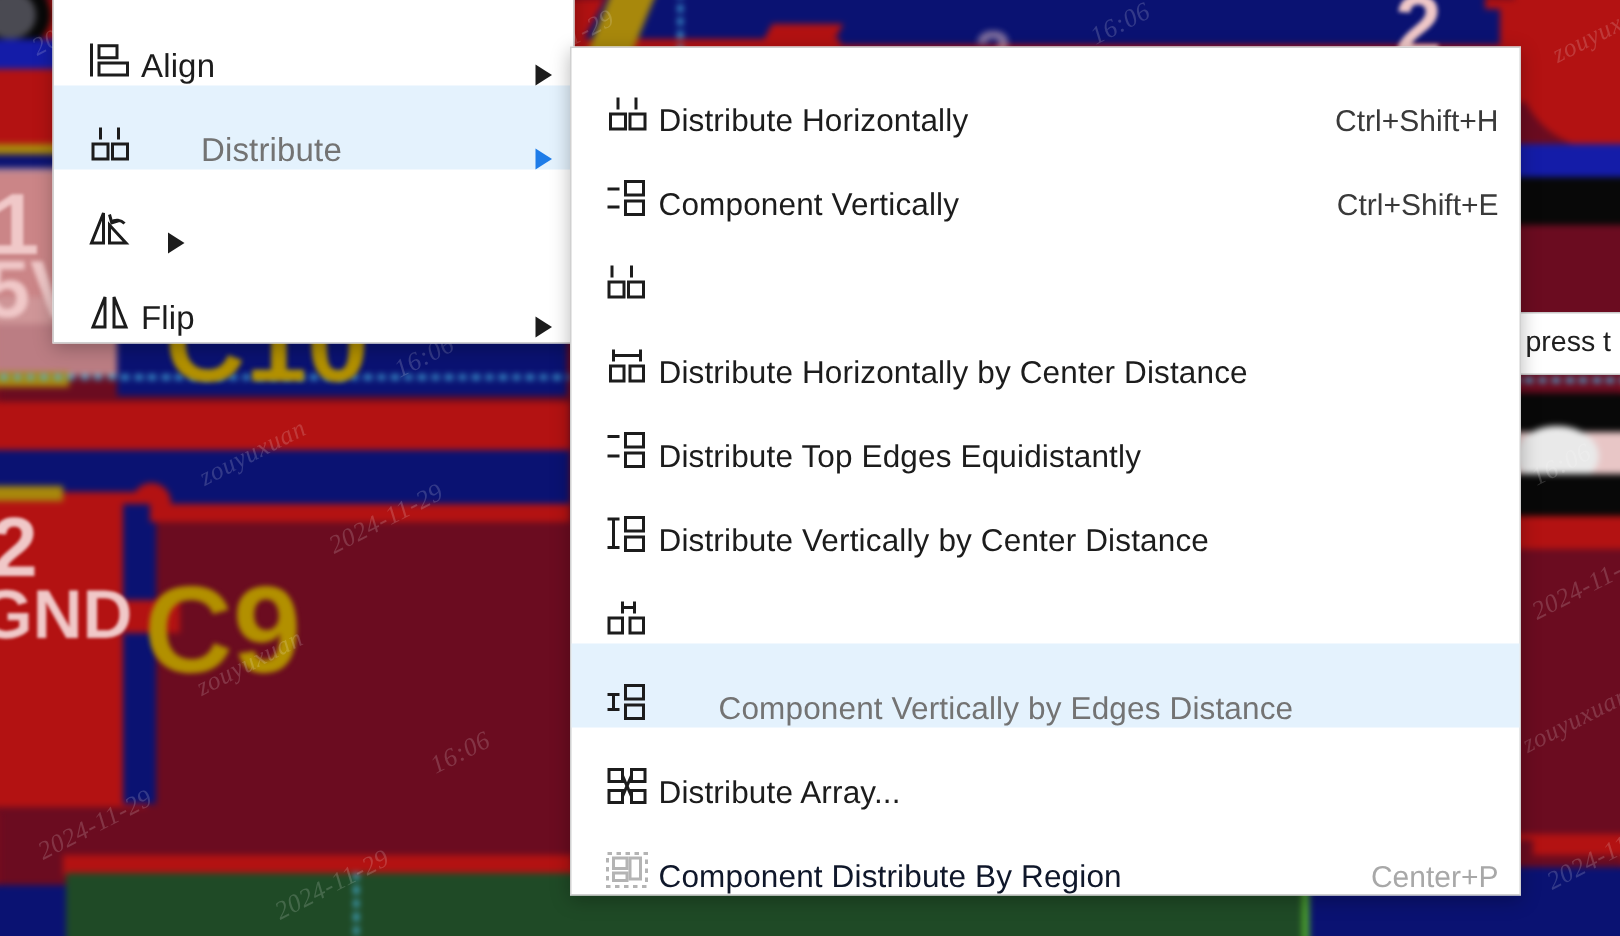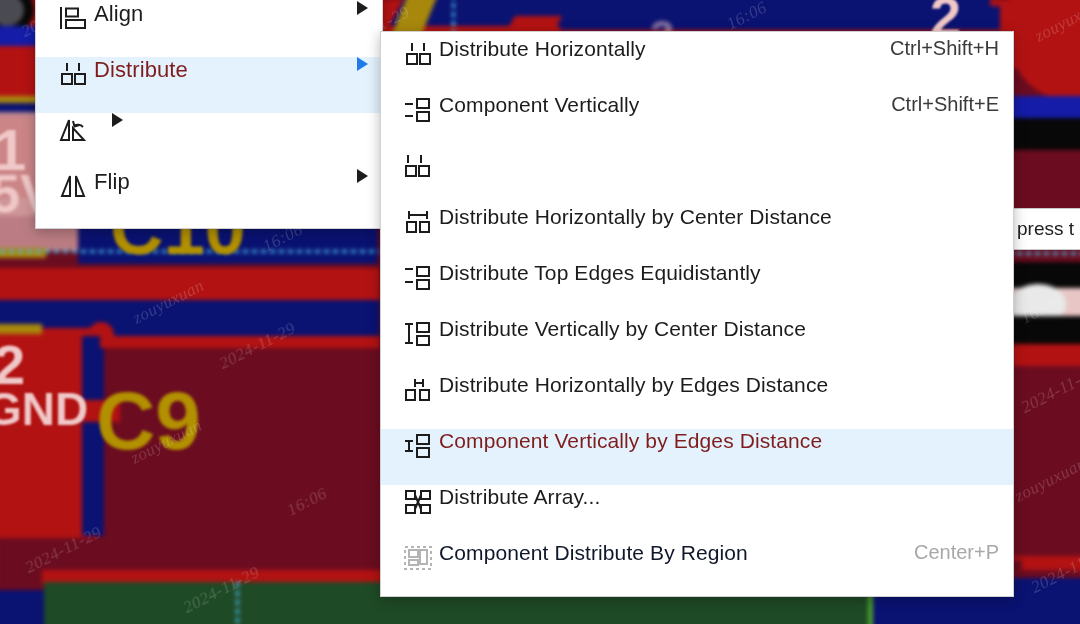--- a/index.html
+++ b/index.html
@@ -112,31 +112,31 @@
   #sub-menu {
     left: 380px;
     top: 31px;
     width: 634px;
     height: 566px;
     padding: 5px 0;
   }
 
   .mi {
     display: flex;
-    align-items: flex-start;
+    align-items: flex-end;
     height: 56px;
     padding: 0 14px 0 16px;
     box-sizing: border-box;
     cursor: default;
     white-space: nowrap;
   }
   #sub-menu .mi { height: 56px; }
 
   .mi.sel      { background: #e4f2fd; }
-  .mi.sel .lbl { color: #7f1d1d; }
+  .mi.sel .lbl { color: #737373; margin-left: 40px; }
   .mi.sel .arr { border-left-color: #1e7ce8; }
   .mi.disabled .lbl    { color: #0f172a; }
   .mi.disabled .sc     { color: #a8a8a8; }
   .mi.disabled .ico svg { stroke: #b4b4b4; }
 
   .ico {
     width: 42px;
     min-width: 42px;
     height: 34px;
     display: flex;
@@ -403,21 +403,20 @@
     <div class="mi">
       <span class="ico">
         <svg width="30" height="26" viewBox="0 0 30 26" fill="none" stroke="#1c1c1c" stroke-width="2">
           <line x1="12" y1="2" x2="12" y2="10"></line>
           <line x1="20" y1="2" x2="20" y2="10"></line>
           <line x1="12" y1="6" x2="20" y2="6"></line>
           <rect x="3" y="13" width="9" height="10"></rect>
           <rect x="17" y="13" width="9" height="10"></rect>
         </svg>
       </span>
-      <span class="lbl">Distribute Horizontally by Edges Distance</span>
       <span class="sc"></span>
     </div>
 
     <div class="mi sel">
       <span class="ico">
         <svg width="30" height="26" viewBox="0 0 30 26" fill="none" stroke="#1c1c1c" stroke-width="2">
           <line x1="2" y1="8" x2="10" y2="8"></line>
           <line x1="2" y1="18" x2="10" y2="18"></line>
           <line x1="6" y1="8" x2="6" y2="18"></line>
           <rect x="14" y="2" width="12" height="9"></rect>

